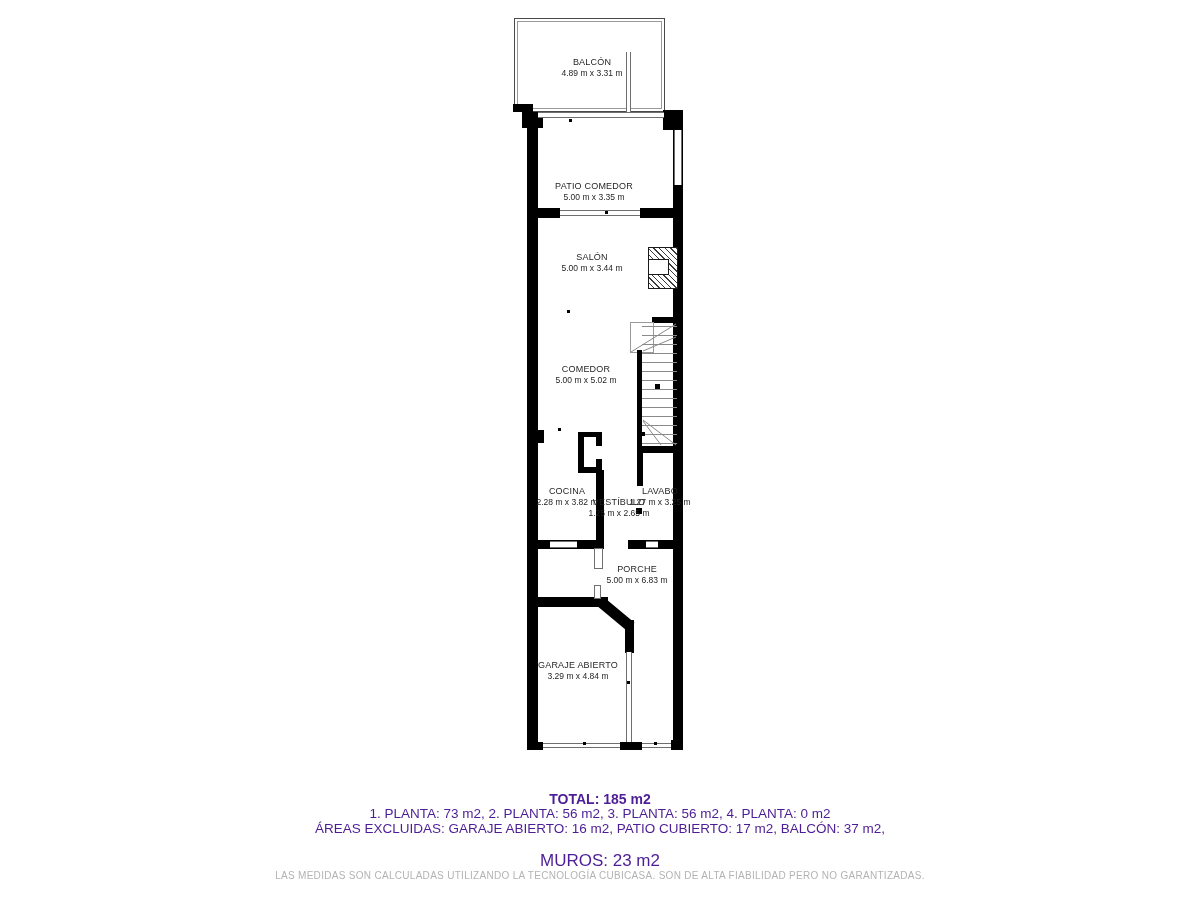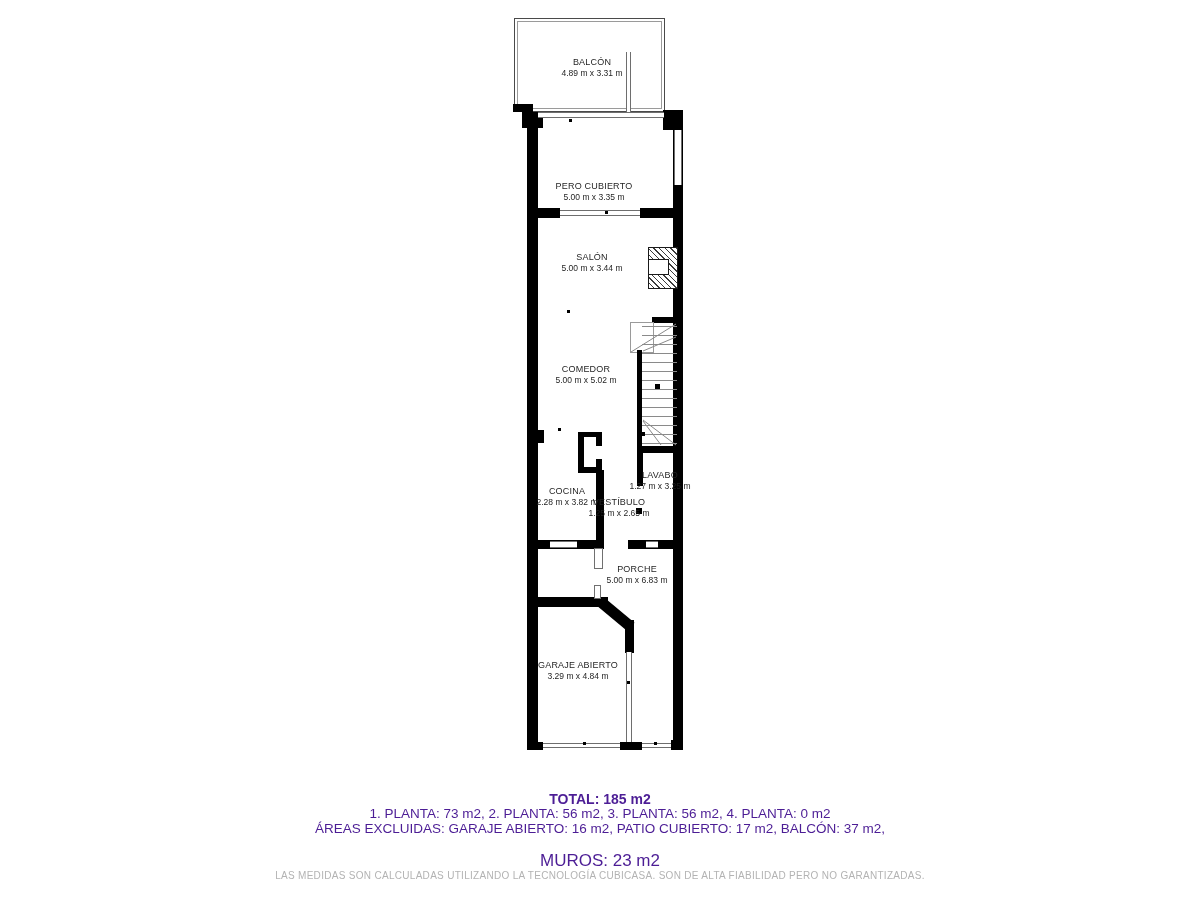--- a/index.html
+++ b/index.html
@@ -113,40 +113,40 @@
     <div class="dot" style="left:558px;top:428px;"></div>
     <div class="dot" style="left:627px;top:681px;"></div>
     <div class="dot" style="left:583px;top:742px;"></div>
     <div class="dot" style="left:654px;top:742px;"></div>
 
     <div class="rlabel" style="left:592px;top:57px;">
       <div class="rname">BALCÓN</div>
       <div class="rdims">4.89 m x 3.31 m</div>
     </div>
     <div class="rlabel" style="left:594px;top:181px;">
-      <div class="rname">PERO CUBIERTO</div>
+      <div class="rname">PATIO COMEDOR</div>
       <div class="rdims">5.00 m x 3.35 m</div>
     </div>
     <div class="rlabel" style="left:592px;top:252px;">
       <div class="rname">SALÓN</div>
       <div class="rdims">5.00 m x 3.44 m</div>
     </div>
     <div class="rlabel" style="left:586px;top:364px;text-align:center;">
       <div class="rname">COMEDOR</div>
       <div class="rdims">5.00 m x 5.02 m</div>
     </div>
     <div class="rlabel" style="left:567px;top:486px;">
       <div class="rname">COCINA</div>
       <div class="rdims">2.28 m x 3.82 m</div>
     </div>
     <div class="rlabel" style="left:619px;top:497px;">
       <div class="rname">VESTÍBULO</div>
       <div class="rdims">1.25 m x 2.65 m</div>
     </div>
-    <div class="rlabel" style="left:660px;top:470px;">
+    <div class="rlabel" style="left:660px;top:486px;">
       <div class="rname">LAVABO</div>
       <div class="rdims">1.27 m x 3.25 m</div>
     </div>
     <div class="rlabel" style="left:637px;top:564px;">
       <div class="rname">PORCHE</div>
       <div class="rdims">5.00 m x 6.83 m</div>
     </div>
     <div class="rlabel" style="left:578px;top:660px;">
       <div class="rname">GARAJE ABIERTO</div>
       <div class="rdims">3.29 m x 4.84 m</div>

